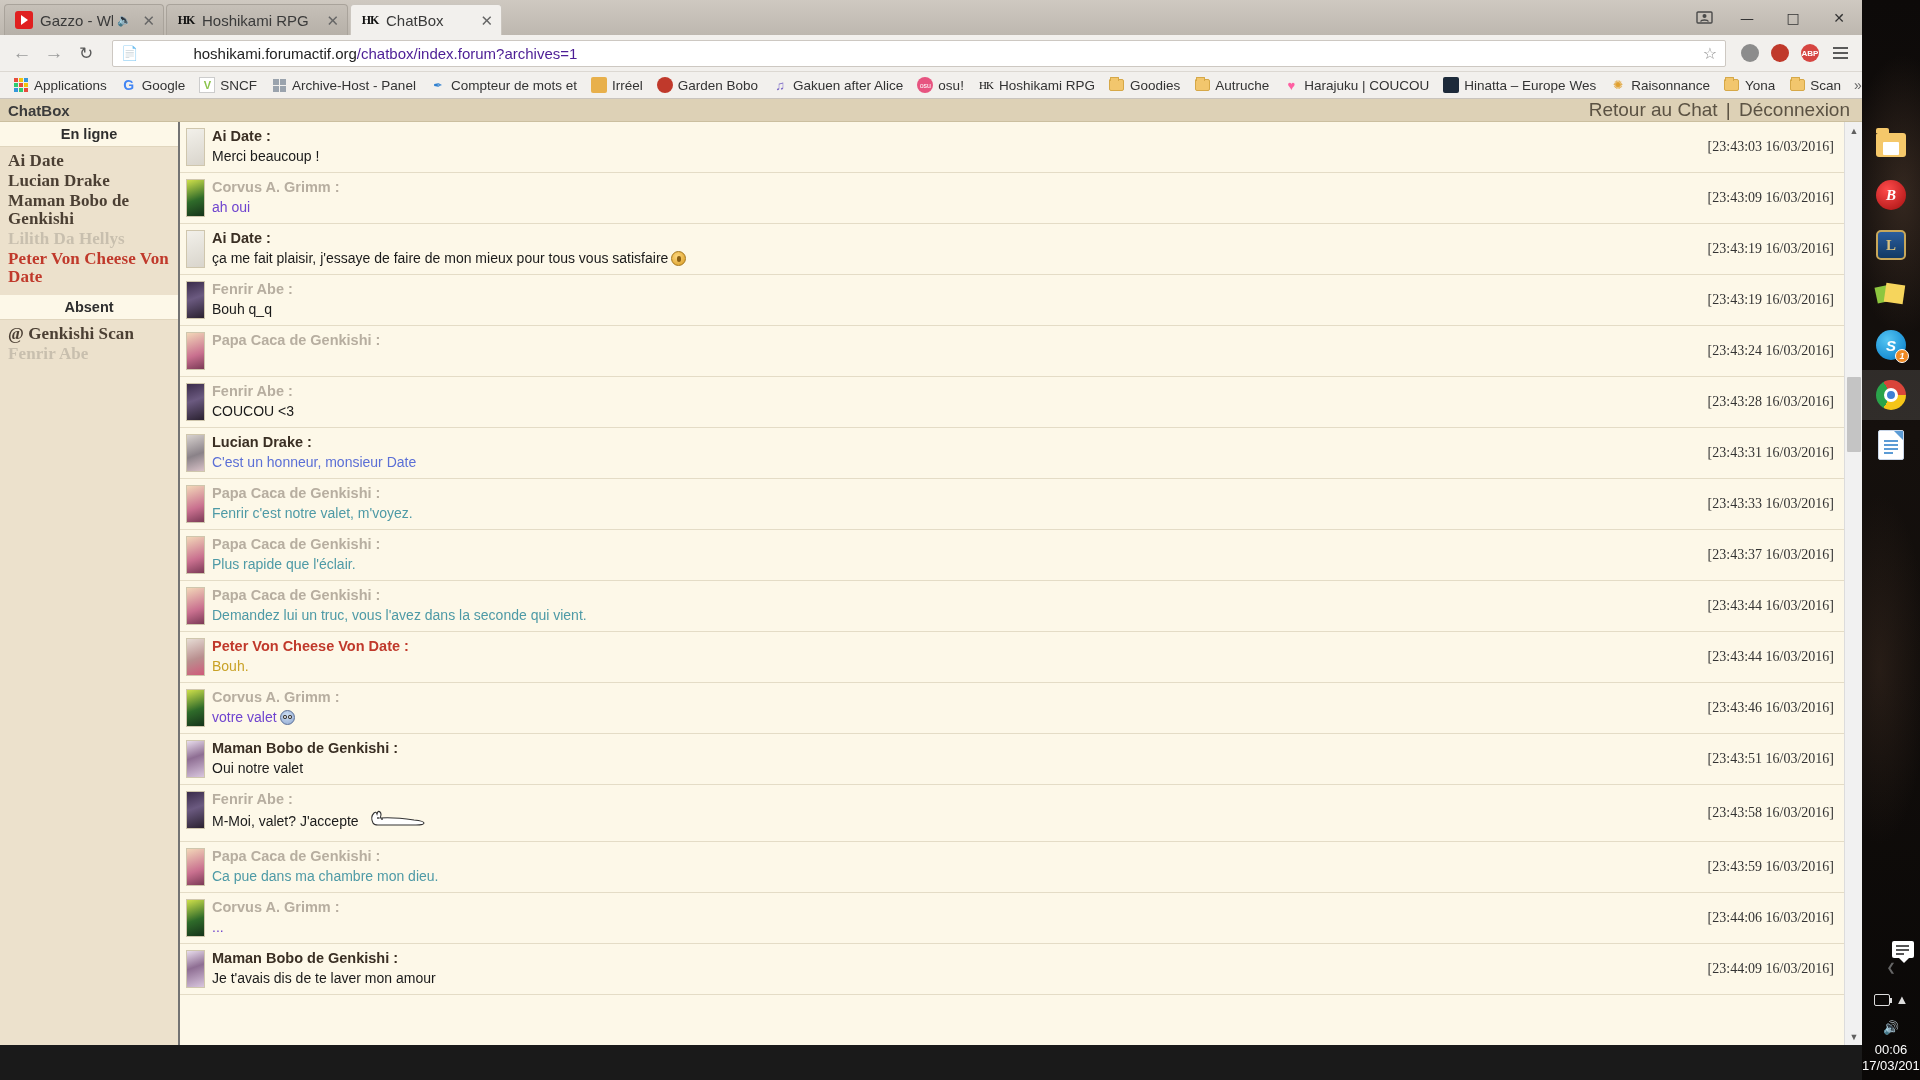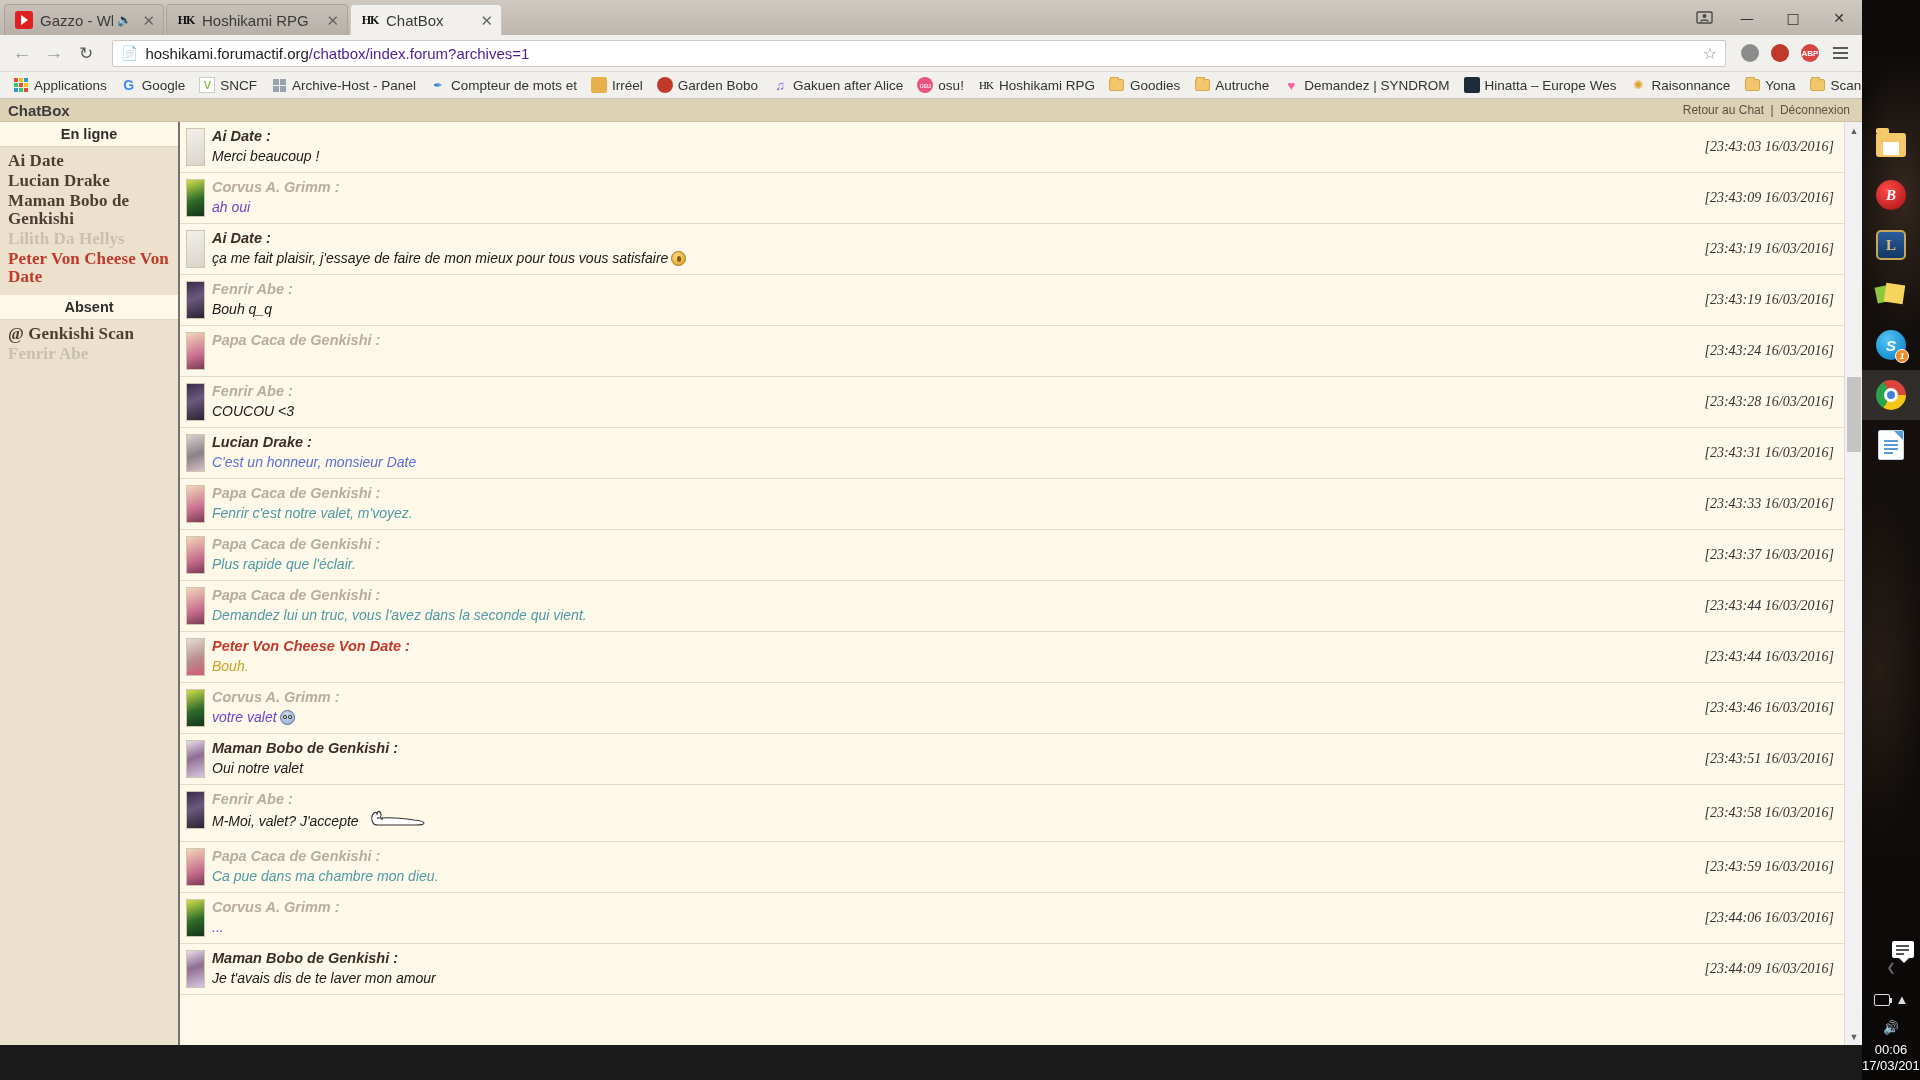--- a/index.html
+++ b/index.html
@@ -79,21 +79,21 @@
   }
   .navbtn.enabled { color: #5a5a5a; }
   .reload { font-size: 17px; color: #4a4a4a; }
   .omnibox {
     flex: 1 1 auto; height: 27px; margin: 0 8px;
     background: #fff; border: 1px solid #cdc8c2; border-radius: 2px;
     display: flex; align-items: center; padding: 0 8px;
     font-size: 15px;
   }
   .omnibox .pageicon { margin-right: 7px; color: #888; font-size: 14px; }
-  .url-host { color: #222; }
+  .url-host { color: #222; margin-left: 48px; }
   .url-path { color: #4c1d95; }
   .star { color: #8d8d8d; font-size: 16px; margin-left: 8px; }
   .tb-icon { width: 28px; height: 28px; display:flex; align-items:center; justify-content:center; margin-left:2px; }
   .dot-circle { width: 18px; height: 18px; border-radius: 50%; }
   .menu-lines { display:flex; flex-direction:column; gap:3px; }
   .menu-lines i { display:block; width:15px; height:2px; background:#5a5a5a; }
 
   
   .bookmarks {
     height: 27px; background: #f2f0ed;
@@ -120,21 +120,21 @@
   
   .page { position: relative; height: 946px; background: #fdf8e8; }
 
   .cb-header {
     height: 23px; background: #ddd1b6;
     display: flex; align-items: center; justify-content: space-between;
     padding: 0 12px 0 8px;
     border-bottom: 1px solid #cbbf9f;
   }
   .cb-title { font-size: 15px; font-weight: bold; color: #3b3b3b; font-family: "Liberation Sans", sans-serif; }
-  .cb-links { font-size: 12px; color: #5b5243; }
+  .cb-links { font-size: 19px; color: #5b5243; }
   .cb-links a { color: #5b5243; text-decoration: none; }
   .cb-links .sep { margin: 0 3px; }
 
   .cb-body { position: relative; display: flex; height: 923px; }
 
   
   .members {
     width: 180px; flex: 0 0 180px;
     background: #ece1cc;
     border-right: 2px solid #737373;
@@ -147,21 +147,21 @@
     padding: 4px 0; font-family: "Liberation Sans", sans-serif;
     border-bottom: 1px solid #e0d5bd;
   }
   .mem-list { padding: 4px 6px 8px 8px; font-family: Liberation Serif, serif; }
   .mem {
     font-size: 17px; font-weight: bold; line-height: 1.06;
     padding: 1px 0; letter-spacing: 0.1px;
   }
 
   
-  .chat-wrap { flex: 1 1 auto; position: relative; overflow: hidden; background: #fdf8e8; font-style: italic; }
+  .chat-wrap { flex: 1 1 auto; position: relative; overflow: hidden; background: #fdf8e8; }
   .chat {
     position: absolute; left: 0; top: 0; right: 18px; bottom: 10px;
     overflow: hidden;
   }
   .msg {
     position: relative;
     border-bottom: 1px solid #e4dcc6;
     padding: 5px 0 6px 0;
     min-height: 44px;
   }
@@ -407,21 +407,21 @@
         <span class="bml">Goodies</span>
       </div>
       <div class="bm">
         <span class="bmi">
             <span class="folder"></span>
           </span>
         <span class="bml">Autruche</span>
       </div>
       <div class="bm">
         <span class="bmi" style="color:#ff5fa2;font-size:13px;">♥</span>
-        <span class="bml">Demandez | SYNDROM</span>
+        <span class="bml">Harajuku | COUCOU</span>
       </div>
       <div class="bm">
         <span class="bmi" style="background:#1d2a3a;border-radius:2px;"></span>
         <span class="bml">Hinatta – Europe Wes</span>
       </div>
       <div class="bm">
         <span class="bmi" style="color:#e0a030;font-size:12px;">✺</span>
         <span class="bml">Raisonnance</span>
       </div>
       <div class="bm">

